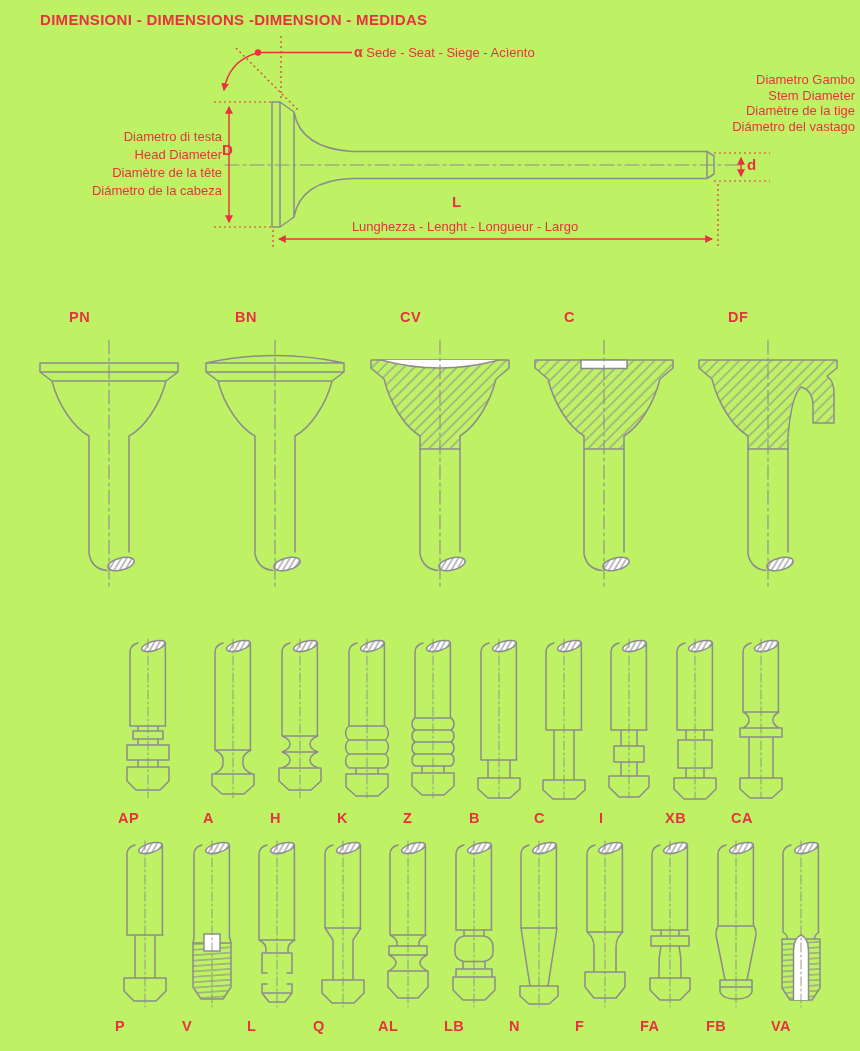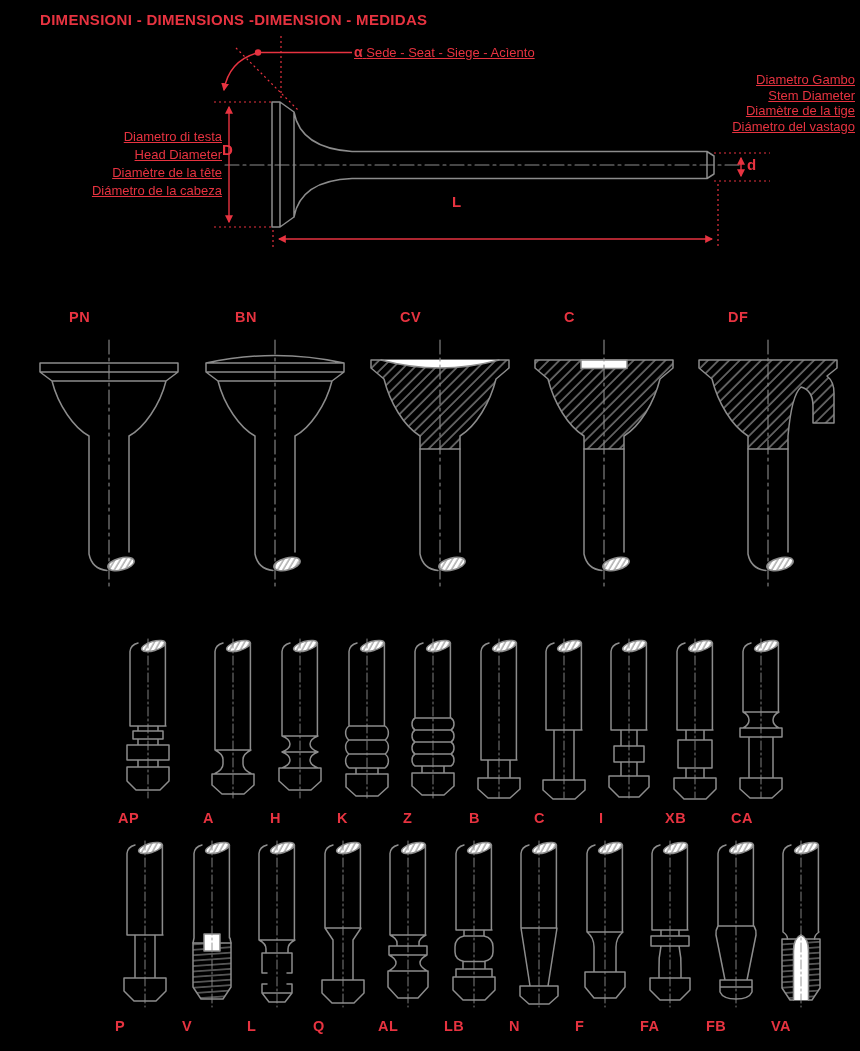--- a/index.html
+++ b/index.html
@@ -1,22 +1,22 @@
 <!DOCTYPE html>
 <html><head>
 <meta charset="utf-8">
 <style>
   :root{ --red:#e73340; --gray:#8c8c8c; }
   html,body{margin:0;padding:0;background:#fff;}
-  .page{position:relative;width:860px;height:1051px;background:#000000;overflow:hidden;
+  .page{position:relative;width:860px;height:1051px;background:#bef264;overflow:hidden;
         font-family:"Liberation Sans",sans-serif;}
   .abs{position:absolute;}
   .sec-title{position:absolute;font-weight:bold;font-size:15px;color:var(--red);
              letter-spacing:.3px;white-space:nowrap;}
-  .anno{position:absolute;color:var(--red);font-size:13px;white-space:nowrap;line-height:18px;text-decoration:underline;}
+  .anno{position:absolute;color:var(--red);font-size:13px;white-space:nowrap;line-height:18px;}
   .anno.rt{text-align:right;}
   .dim{position:absolute;color:var(--red);font-weight:bold;font-size:15px;white-space:nowrap;}
   .code-label{position:absolute;color:var(--red);font-weight:bold;font-size:14.5px;
               letter-spacing:.5px;white-space:nowrap;}
   svg g.ink{stroke:#8c8c8c;stroke-width:1.5;fill:none;stroke-linejoin:round;stroke-linecap:round;}
   svg .cl{stroke-dasharray:14 4 3 4;stroke-width:1.1;}
   svg .cl2{stroke-dasharray:9 3 2 3;stroke-width:.9;}
 </style>
 </head>
 <body>
@@ -78,20 +78,21 @@
 
   <div class="anno rt" style="left:703px;top:72px;width:152px;line-height:15.5px">
     <div>Diametro Gambo</div>
     <div>Stem Diameter</div>
     <div>Diamètre de la tige</div>
     <div>Diámetro del vastago</div>
   </div>
   <div class="dim" style="left:747px;top:156px">d</div>
 
   <div class="dim" style="left:452px;top:193px">L</div>
+  <div class="anno" style="left:285px;top:218px;width:360px;text-align:center">Lunghezza - Lenght - Longueur - Largo</div>
 
 
   <div class="code-label" style="left:69px;top:309px;width:80px">PN</div>
   <div class="code-label" style="left:235px;top:309px;width:80px">BN</div>
   <div class="code-label" style="left:400px;top:309px;width:80px">CV</div>
   <div class="code-label" style="left:564px;top:309px;width:80px">C</div>
   <div class="code-label" style="left:728px;top:309px;width:80px">DF</div>
 
   <svg class="abs" style="left:0;top:335px" width="860" height="265" viewBox="0 0 860 265">
 

